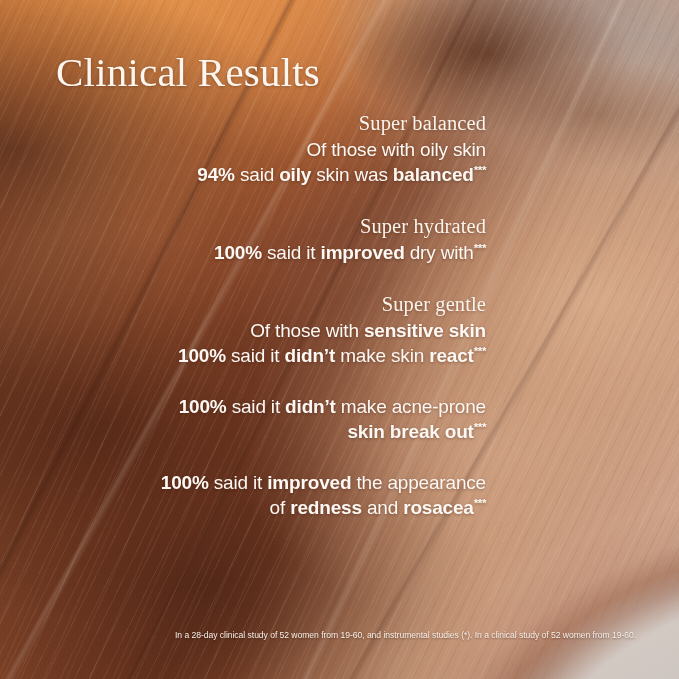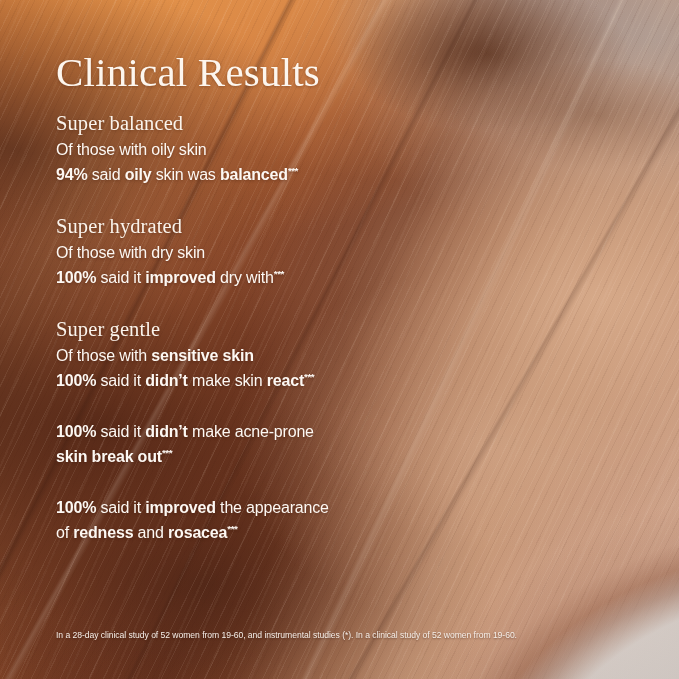--- a/index.html
+++ b/index.html
@@ -132,20 +132,21 @@
     background:
       radial-gradient(130% 110% at 50% 40%, rgba(0,0,0,0) 52%, rgba(40,16,8,0.17) 82%, rgba(35,13,6,0.30) 100%);
   }
 
   
   .content {
     position: relative;
     z-index: 5;
     width: 100%;
     height: 100%;
+    text-align: right;
   }
 
   .page-title {
     position: absolute;
     left: 56px;
     top: 52px;
     font-family: "Liberation Serif", "DejaVu Serif", serif;
     font-size: 41px;
     line-height: 1.0;
     font-weight: 400;
@@ -171,21 +172,21 @@
     line-height: 27px;
     font-weight: 400;
     color: #fbf4ec;
     letter-spacing: 0.1px;
     text-shadow: 0 1px 3px rgba(60,24,10,0.32);
     white-space: nowrap;
   }
 
   .stat-line {
     font-family: "Liberation Sans", sans-serif;
-    font-size: 16px;
+    font-size: 19px;
     line-height: 25px;
     font-weight: 400;
     color: #fdf8f3;
     letter-spacing: -0.18px;
     text-shadow: 0 1px 3px rgba(60,24,10,0.38);
     white-space: nowrap;
   }
   .stat-line b { font-weight: 700; }
   .stat-line sup {
     font-size: 0.62em;
@@ -232,21 +233,20 @@
     <div class="page-title">Clinical Results</div>
 
     <div class="blocks" id="result-blocks">
         <div class="result-block">
           <div class="block-head">Super balanced</div>
           <div class="stat-line"><span>Of those with oily skin</span></div>
           <div class="stat-line"><b>94%</b><span> said </span><b>oily</b><span> skin was </span><b>balanced</b><sup>***</sup></div>
         </div>
         <div class="result-block">
           <div class="block-head">Super hydrated</div>
-          <div class="stat-line"><span>Of those with dry skin</span></div>
           <div class="stat-line"><b>100%</b><span> said it </span><b>improved</b><span> dry with</span><sup>***</sup></div>
         </div>
         <div class="result-block">
           <div class="block-head">Super gentle</div>
           <div class="stat-line"><span>Of those with </span><b>sensitive skin</b></div>
           <div class="stat-line"><b>100%</b><span> said it </span><b>didn’t</b><span> make skin </span><b>react</b><sup>***</sup></div>
         </div>
         <div class="result-block">
           <div class="stat-line"><b>100%</b><span> said it </span><b>didn’t</b><span> make acne-prone</span></div>
           <div class="stat-line"><b>skin break out</b><sup>***</sup></div>

